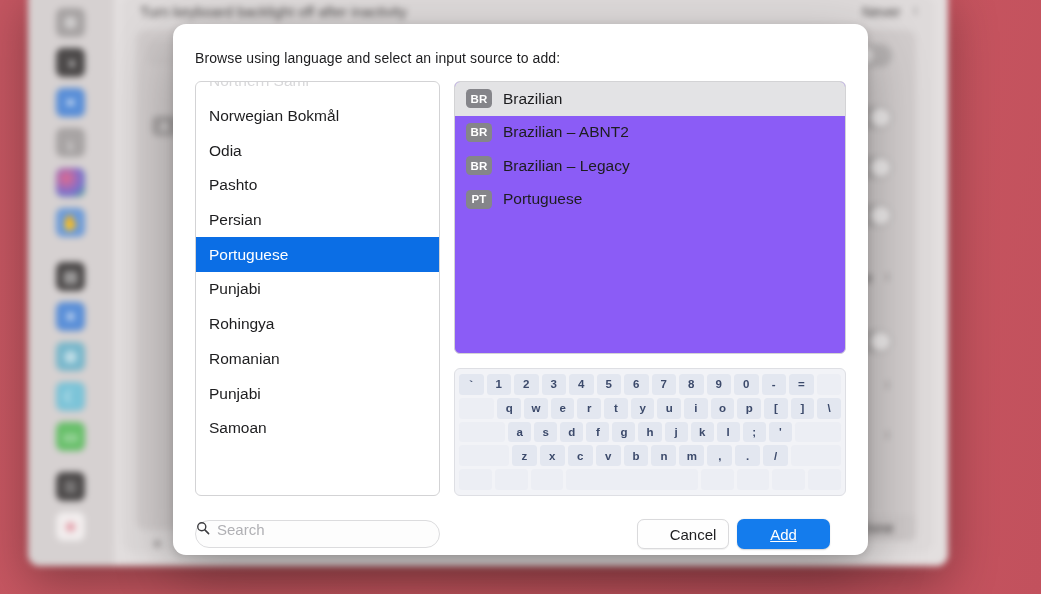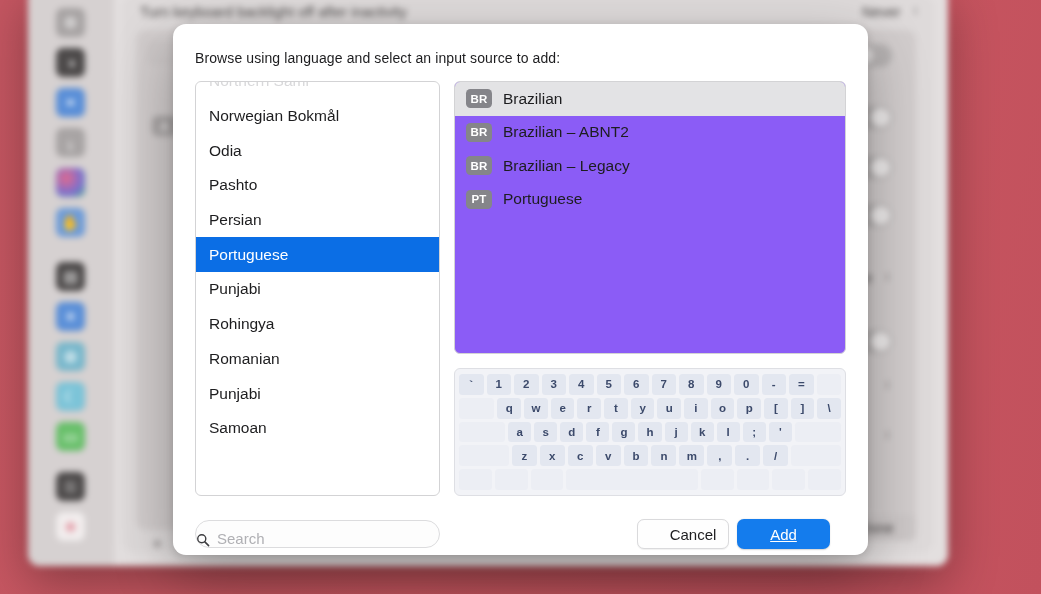--- a/index.html
+++ b/index.html
@@ -215,21 +215,21 @@
   .key.w60 { flex: 6; }
 
   
   #search-field {
     position: absolute;
     left: 22px; top: 496px;
     width: 245px; height: 28px;
     background: #fdfdfd;
     border: 1px solid #dcdcde;
     border-radius: 14px;
-    display: flex; align-items: flex-end;
+    display: flex; align-items: flex-start;
   }
   #search-placeholder {
     font-size: 15px;
     color: #b0b0b4;
     margin-left: 7px;
   }
 
   
   .sheet-btn {
     position: absolute;

